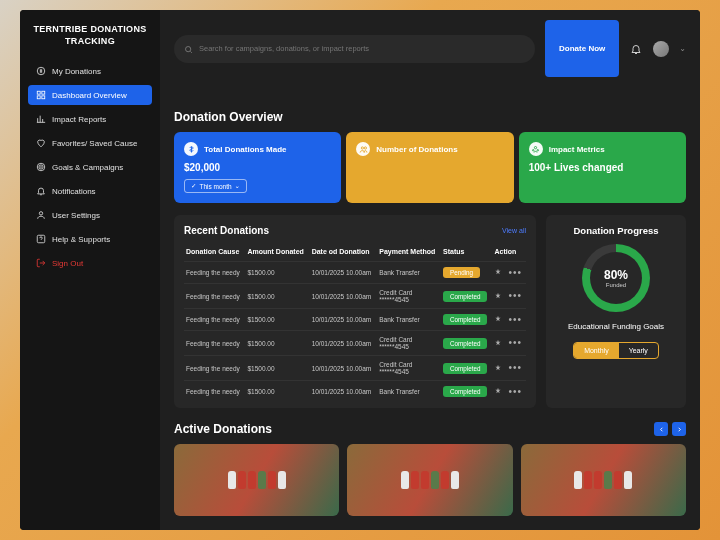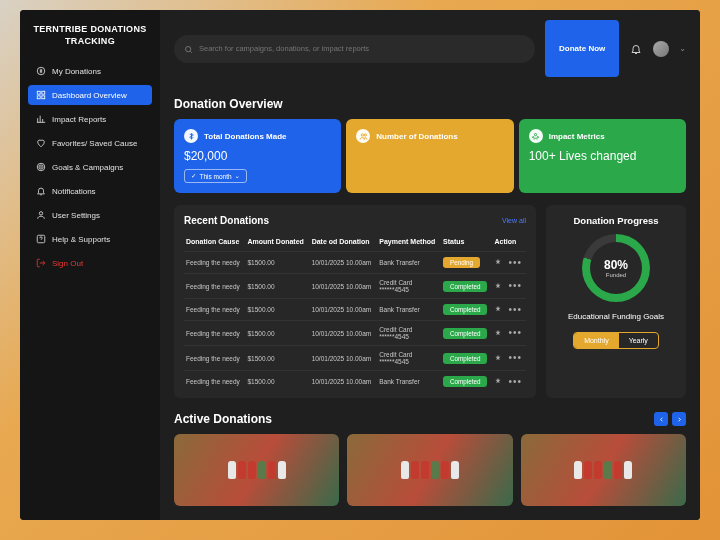--- a/index.html
+++ b/index.html
@@ -17,30 +17,30 @@
   .topbar { display: flex; align-items: center; gap: 10px; padding: 10px 14px; }
   .search { flex: 1; display: flex; align-items: center; gap: 6px; background: #2a2a2a; border-radius: 14px; padding: 5px 10px; }
   .search input { flex: 1; background: transparent; border: none; outline: none; color: #ccc; font-size: 7.5px; }
   .search-icon svg { width: 9px; height: 9px; }
   .donate-btn { background: #1e63e9; color: #fff; border: none; border-radius: 4px; padding: 24px 14px; font-size: 8px; font-weight: 600; cursor: pointer; }
   .bell { width: 14px; height: 14px; display: flex; align-items: center; justify-content: center; }
   .bell svg { width: 12px; height: 12px; }
   .avatar { width: 16px; height: 16px; border-radius: 50%; background: linear-gradient(135deg,#aaa,#777); }
   .chev { color: #888; font-size: 8px; }
   .content { padding: 0 14px 14px 14px; }
-  .section-title { color: #fff; font-size: 12px; font-weight: 600; margin: 10px 0 8px 0; }
+  .section-title { color: #fff; font-size: 12px; font-weight: 600; margin: 23px 0 8px 0; }
   .stats { display: flex; gap: 5px; }
   .stat { flex: 1; border-radius: 6px; padding: 10px; color: #fff; position: relative; }
   .stat.blue { background: #1e63e9; }
   .stat.amber { background: #e5a82e; }
   .stat.green { background: #2aa84a; }
   .stat-head { display: flex; align-items: center; gap: 6px; font-size: 8px; font-weight: 600; }
   .stat-icon { width: 14px; height: 14px; border-radius: 50%; background: rgba(255,255,255,0.95); display: flex; align-items: center; justify-content: center; }
   .stat-icon svg { width: 9px; height: 9px; }
-  .stat-val { font-size: 12px; font-weight: 400; margin-top: 6px; }
+  .stat-val { font-size: 10px; font-weight: 700; margin-top: 6px; }
   .stat .pill { margin-top: 6px; display: inline-flex; align-items: center; gap: 3px; border: 1px solid rgba(255,255,255,0.55); border-radius: 3px; padding: 2px 6px; font-size: 6.5px; }
   .row2 { display: flex; gap: 10px; margin-top: 12px; }
   .recent { flex: 1; background: #272727; border-radius: 6px; padding: 10px 10px 6px 10px; }
   .recent-head { display: flex; justify-content: space-between; align-items: center; margin-bottom: 8px; }
   .recent-title { color: #fff; font-size: 10px; font-weight: 600; }
   .view-all { color: #4d7cff; font-size: 7px; cursor: pointer; }
   table { width: 100%; border-collapse: collapse; }
   th { color: #fff; font-size: 7px; font-weight: 700; text-align: left; padding: 4px 2px 6px 2px; }
   td { color: #c8c8c8; font-size: 6.5px; padding: 5px 2px; border-top: 1px solid #333; vertical-align: middle; }
   .status-badge { display: inline-block; padding: 2px 7px; border-radius: 3px; font-size: 6.3px; color: #fff; }

